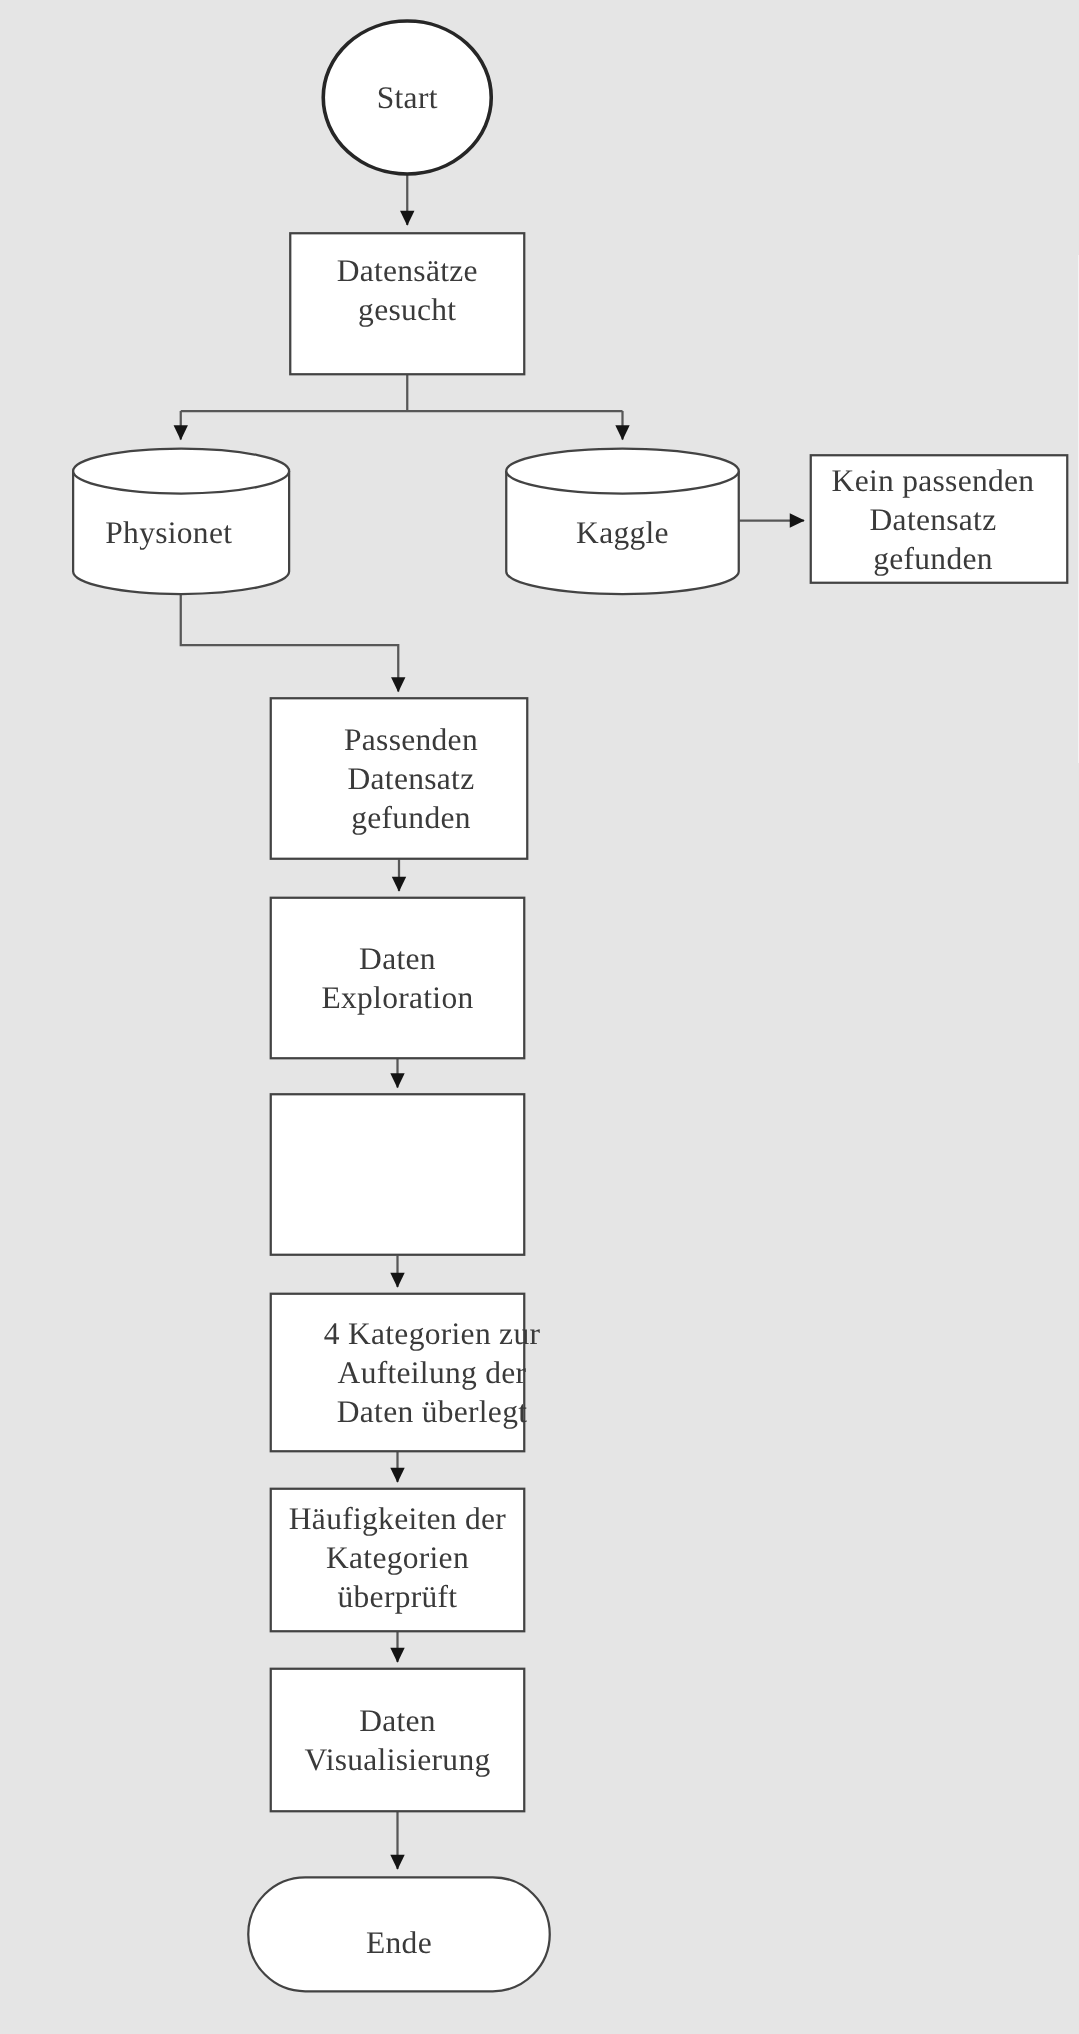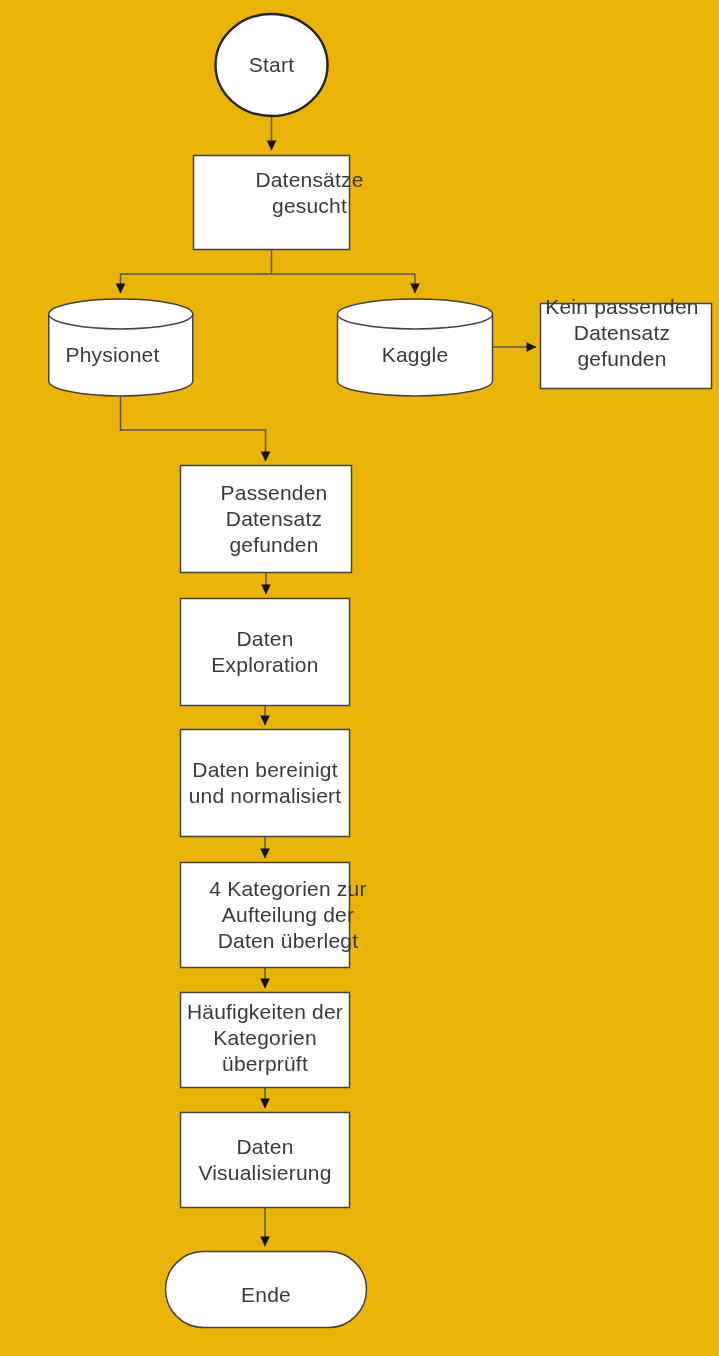--- a/index.html
+++ b/index.html
@@ -4,22 +4,22 @@
 <style>
   html, body {
     margin: 0;
     padding: 0;
     background: #ffffff;
   }
   .canvas {
     position: relative;
     width: 719px;
     height: 1356px;
-    background: #eab308;
-    font-family: Liberation Sans, sans-serif;
+    background: #e5e5e5;
+    font-family: Liberation Serif, serif;
     overflow: hidden;
   }
   .canvas svg {
     position: absolute;
     left: 0;
     top: 0;
   }
   .label {
     position: absolute;
     display: flex;
@@ -28,24 +28,24 @@
     text-align: center;
     font-size: 21px;
     line-height: 26px;
     letter-spacing: 0.2px;
     color: #3a3a3a;
     white-space: pre-line;
     pointer-events: none;
   }
   
   .lbl-start          { left: 215px; top: 14px;   width: 113px; height: 102px; }
-  .lbl-datensaetze    { left: 193px; top: 155px;  width: 157px; height: 76px; margin-left: 38px;  }
+  .lbl-datensaetze    { left: 193px; top: 155px;  width: 157px; height: 76px;  }
   .lbl-physionet      { left: 48px;  top: 316px;  width: 129px; height: 78px;  }
   .lbl-kaggle         { left: 337px; top: 316px;  width: 156px; height: 78px; text-align: center;  }
-  .lbl-kein-passenden { left: 540px; top: 290px;  width: 164px; height: 86px;  }
+  .lbl-kein-passenden { left: 540px; top: 303px;  width: 164px; height: 86px;  }
   .lbl-passenden      { left: 180px; top: 465px;  width: 188px; height: 108px; }
   .lbl-exploration    { left: 180px; top: 598px;  width: 170px; height: 108px; }
   .lbl-bereinigt      { left: 180px; top: 729px;  width: 170px; height: 108px; }
   .lbl-kategorien     { left: 180px; top: 862px;  width: 170px; height: 106px; padding-left: 23px; }
   .lbl-haeufigkeiten  { left: 180px; top: 992px;  width: 170px; height: 92px;  }
   .lbl-visualisierung { left: 180px; top: 1112px; width: 170px; height: 96px;  }
   .lbl-ende           { left: 165px; top: 1251px; width: 202px; height: 87px;  }
 
   .shape {
     fill: #ffffff;
@@ -118,22 +118,20 @@
   <div class="label lbl-physionet">Physionet</div>
   <div class="label lbl-kaggle">Kaggle</div>
   <div class="label lbl-kein-passenden">Kein passenden
 Datensatz
 gefunden</div>
   <div class="label lbl-passenden">Passenden
 Datensatz
 gefunden</div>
   <div class="label lbl-exploration">Daten
 Exploration</div>
-  <div class="label lbl-bereinigt">Daten bereinigt
-und normalisiert</div>
   <div class="label lbl-kategorien">4 Kategorien zur
 Aufteilung der
 Daten überlegt</div>
   <div class="label lbl-haeufigkeiten">Häufigkeiten der
 Kategorien
 überprüft</div>
   <div class="label lbl-visualisierung">Daten
 Visualisierung</div>
   <div class="label lbl-ende">Ende</div>
 

